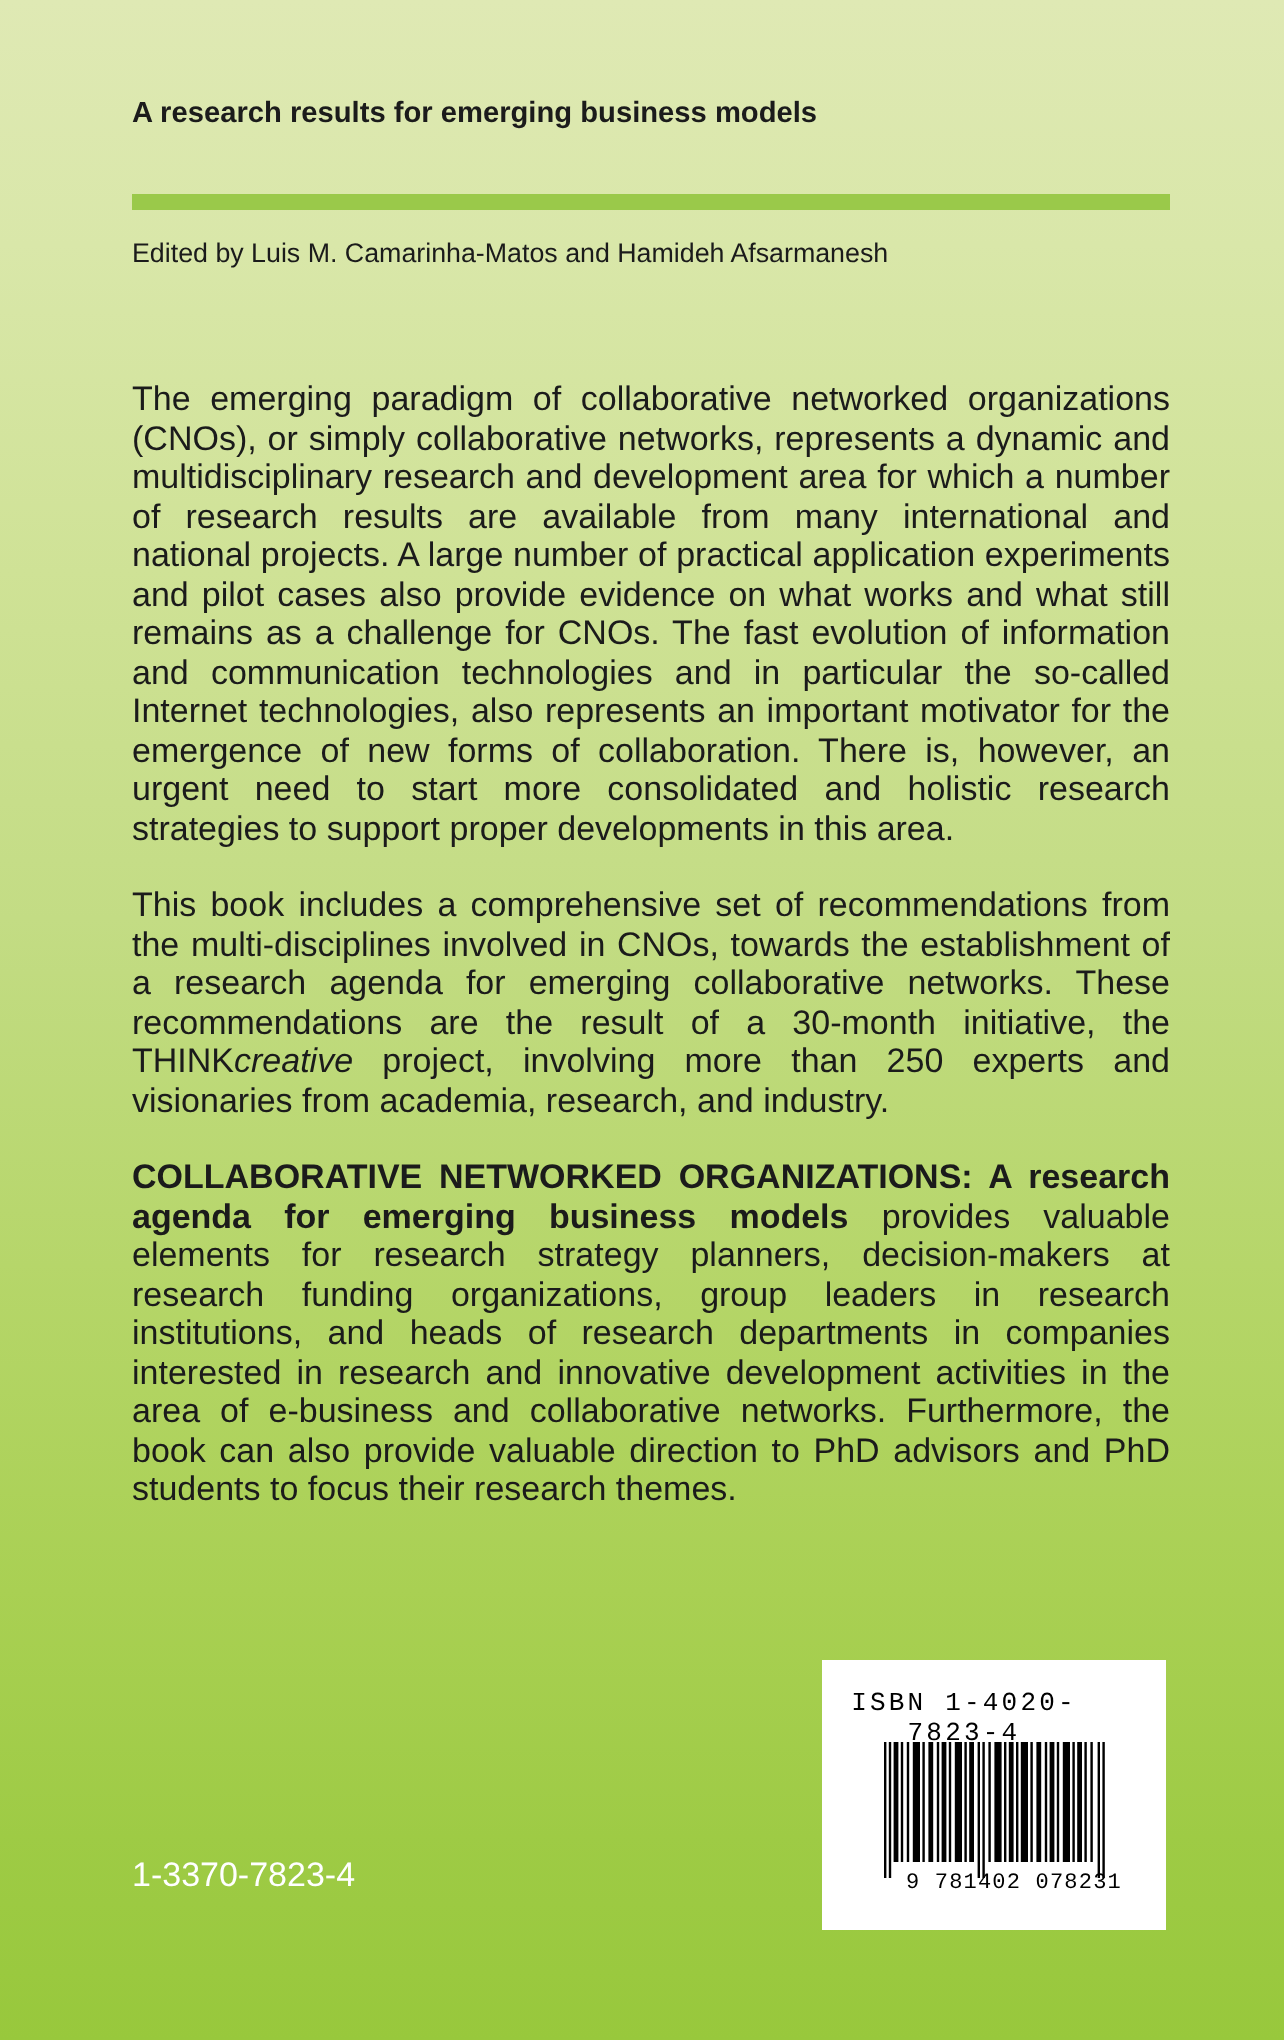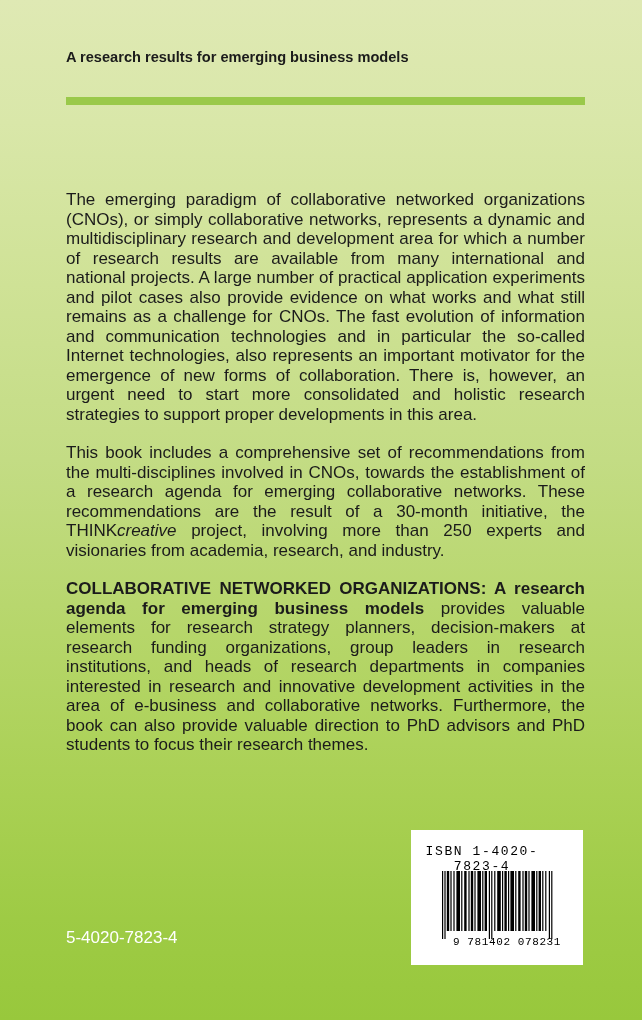--- a/index.html
+++ b/index.html
@@ -156,20 +156,21 @@
 <body>
 
 <div id="cover">
 
   <div class="title-block">
     <div class="subtitle-line">A research results for emerging business models</div>
   </div>
 
   <div class="rule"></div>
 
+  <div class="editors">Edited by Luis M. Camarinha-Matos and Hamideh Afsarmanesh</div>
 
   <div class="body-copy">
     <p class="para">The emerging paradigm of collaborative networked organizations (CNOs), or simply collaborative networks, represents a dynamic and multidisciplinary research and development area for which a number of research results are available from many international and national projects. A large number of practical application experiments and pilot cases also provide evidence on what works and what still remains as a challenge for CNOs. The fast evolution of information and communication technologies and in particular the so-called Internet technologies, also represents an important motivator for the emergence of new forms of collaboration. There is, however, an urgent need to start more consolidated and holistic research strategies to support proper developments in this area.</p>
 
     <p class="para"><span>This book includes a comprehensive set of recommendations from the multi-disciplines involved in CNOs, towards the establishment of a research agenda for emerging collaborative networks. These recommendations are the result of a 30-month initiative, the THINK</span><i>creative</i><span> project, involving more than 250 experts and visionaries from academia, research, and industry.</span></p>
 
     <p class="para"><b>COLLABORATIVE NETWORKED ORGANIZATIONS: A research agenda for emerging business models</b><span> provides valuable elements for research strategy planners, decision-makers at research funding organizations, group leaders in research institutions, and heads of research departments in companies interested in research and innovative development activities in the area of e-business and collaborative networks. Furthermore, the book can also provide valuable direction to PhD advisors and PhD students to focus their research themes.</span></p>
   </div>
 
   <div class="barcode-panel">
@@ -212,16 +213,16 @@
           <rect x="103.2" y="0" width="1.2" height="60"></rect>
           <rect x="106.8" y="0" width="1.2" height="68"></rect>
           <rect x="109.2" y="0" width="1.2" height="68"></rect>
         </g>
       </svg>
     </div>
     <div class="barcode-digits">9 781402 078231</div>
   </div>
 
   <div class="publisher">
-    <div class="publisher-isbn">5-4020-7823-4</div>
+    <div class="publisher-isbn">1-3370-7823-4</div>
   </div>
 
 </div>
 
 </body></html>

